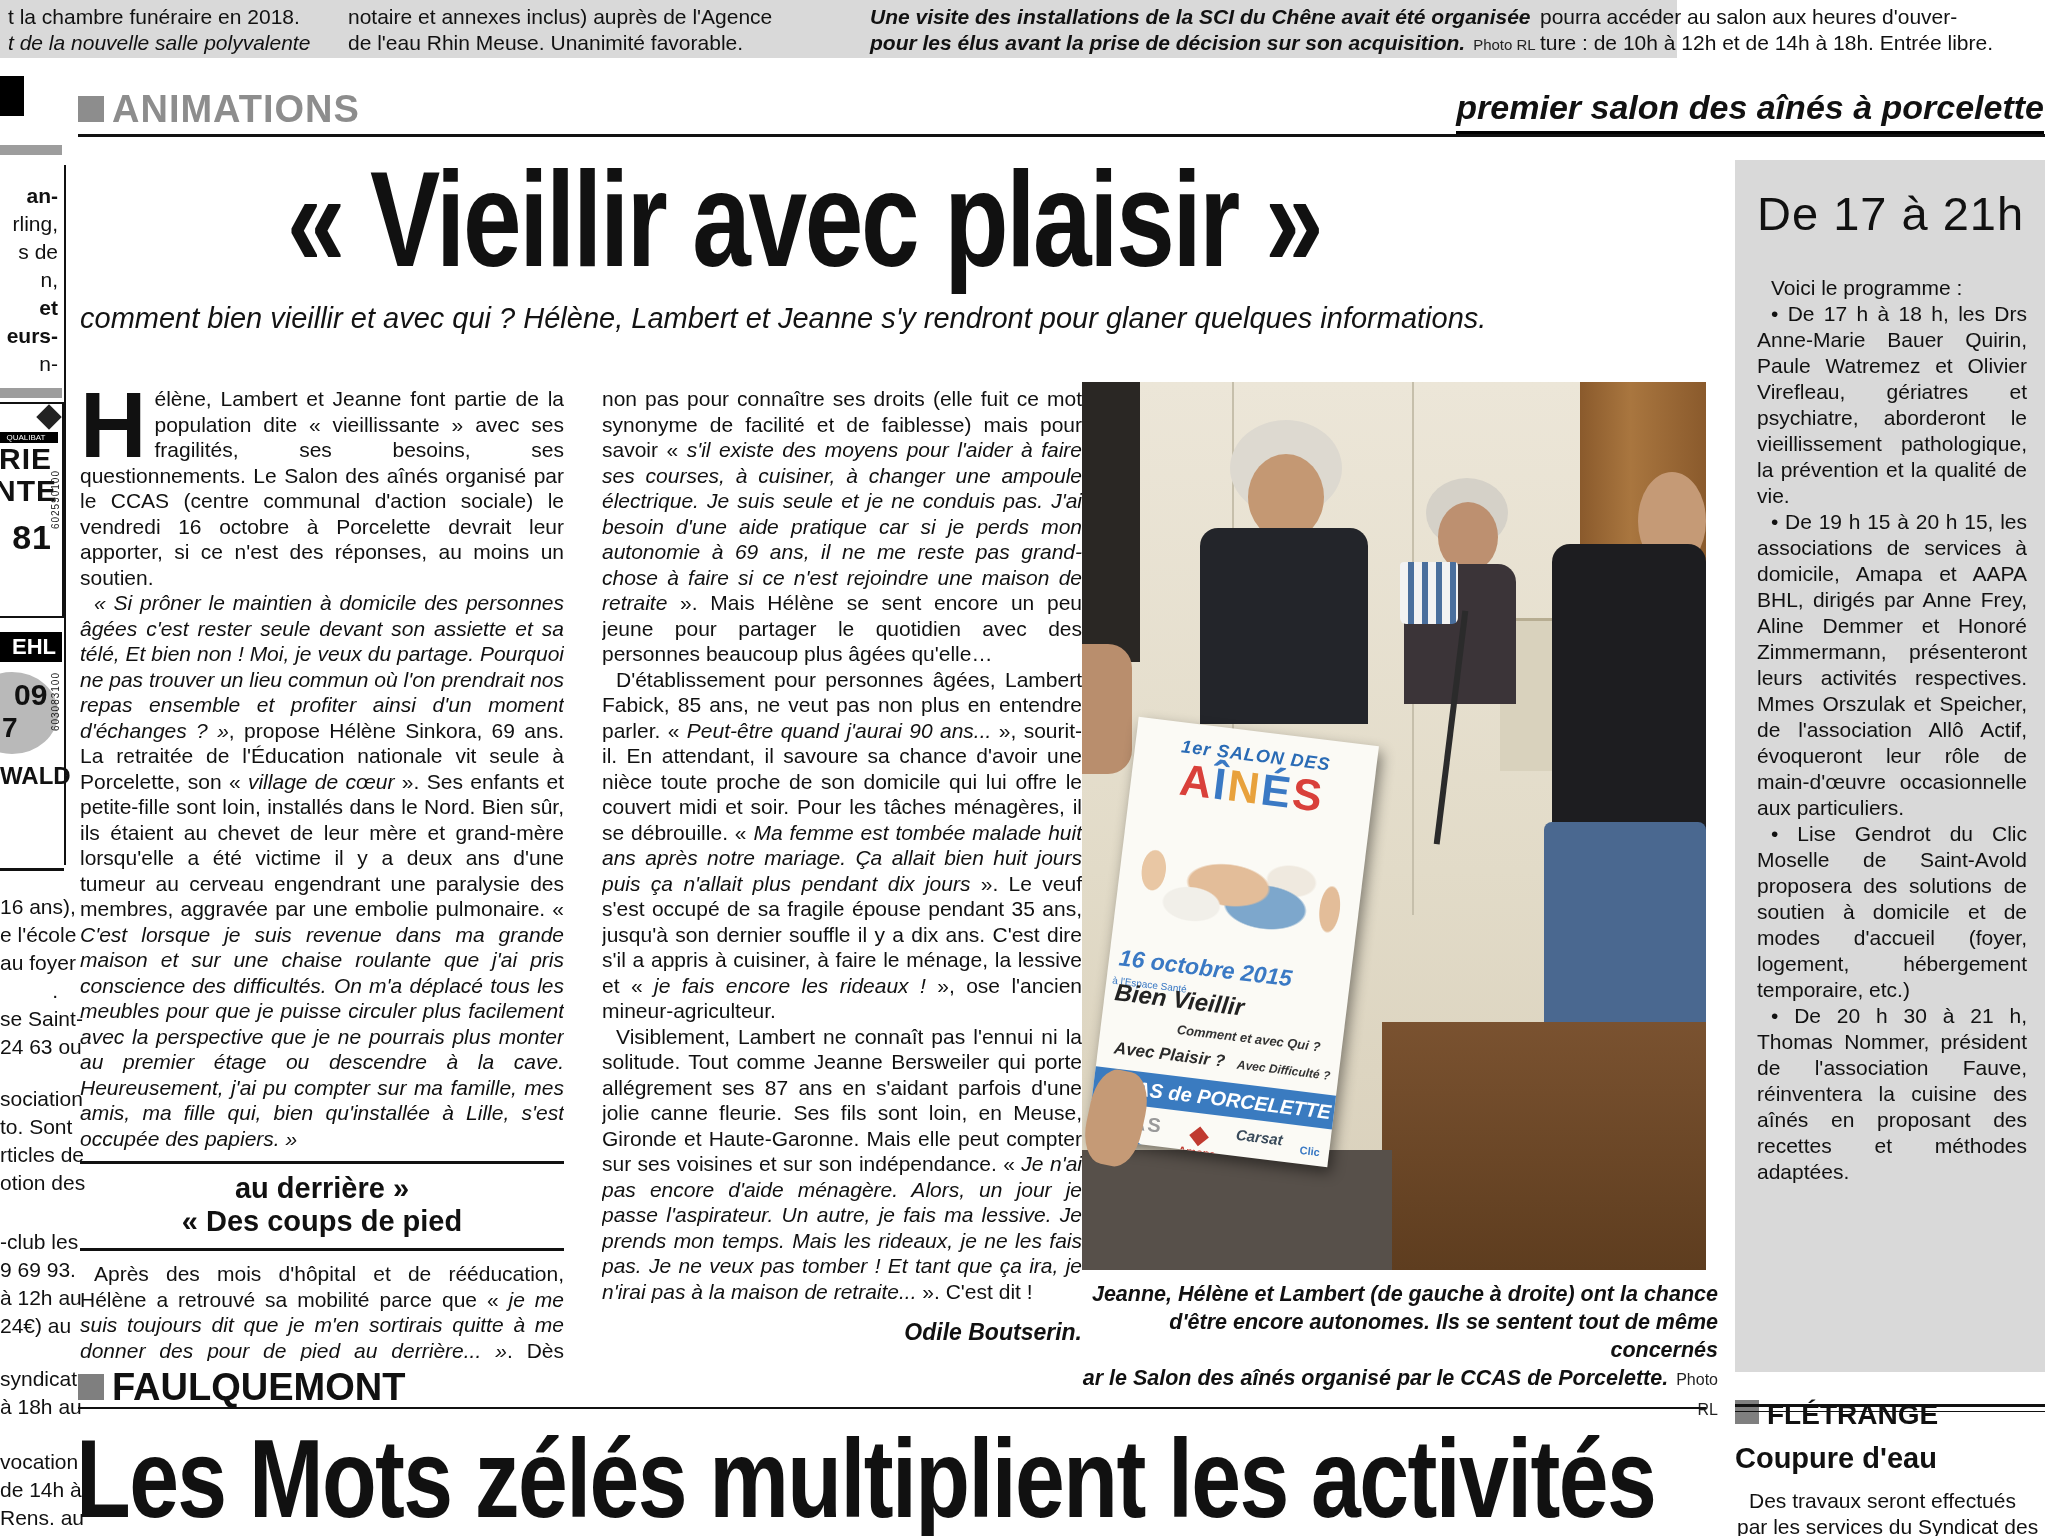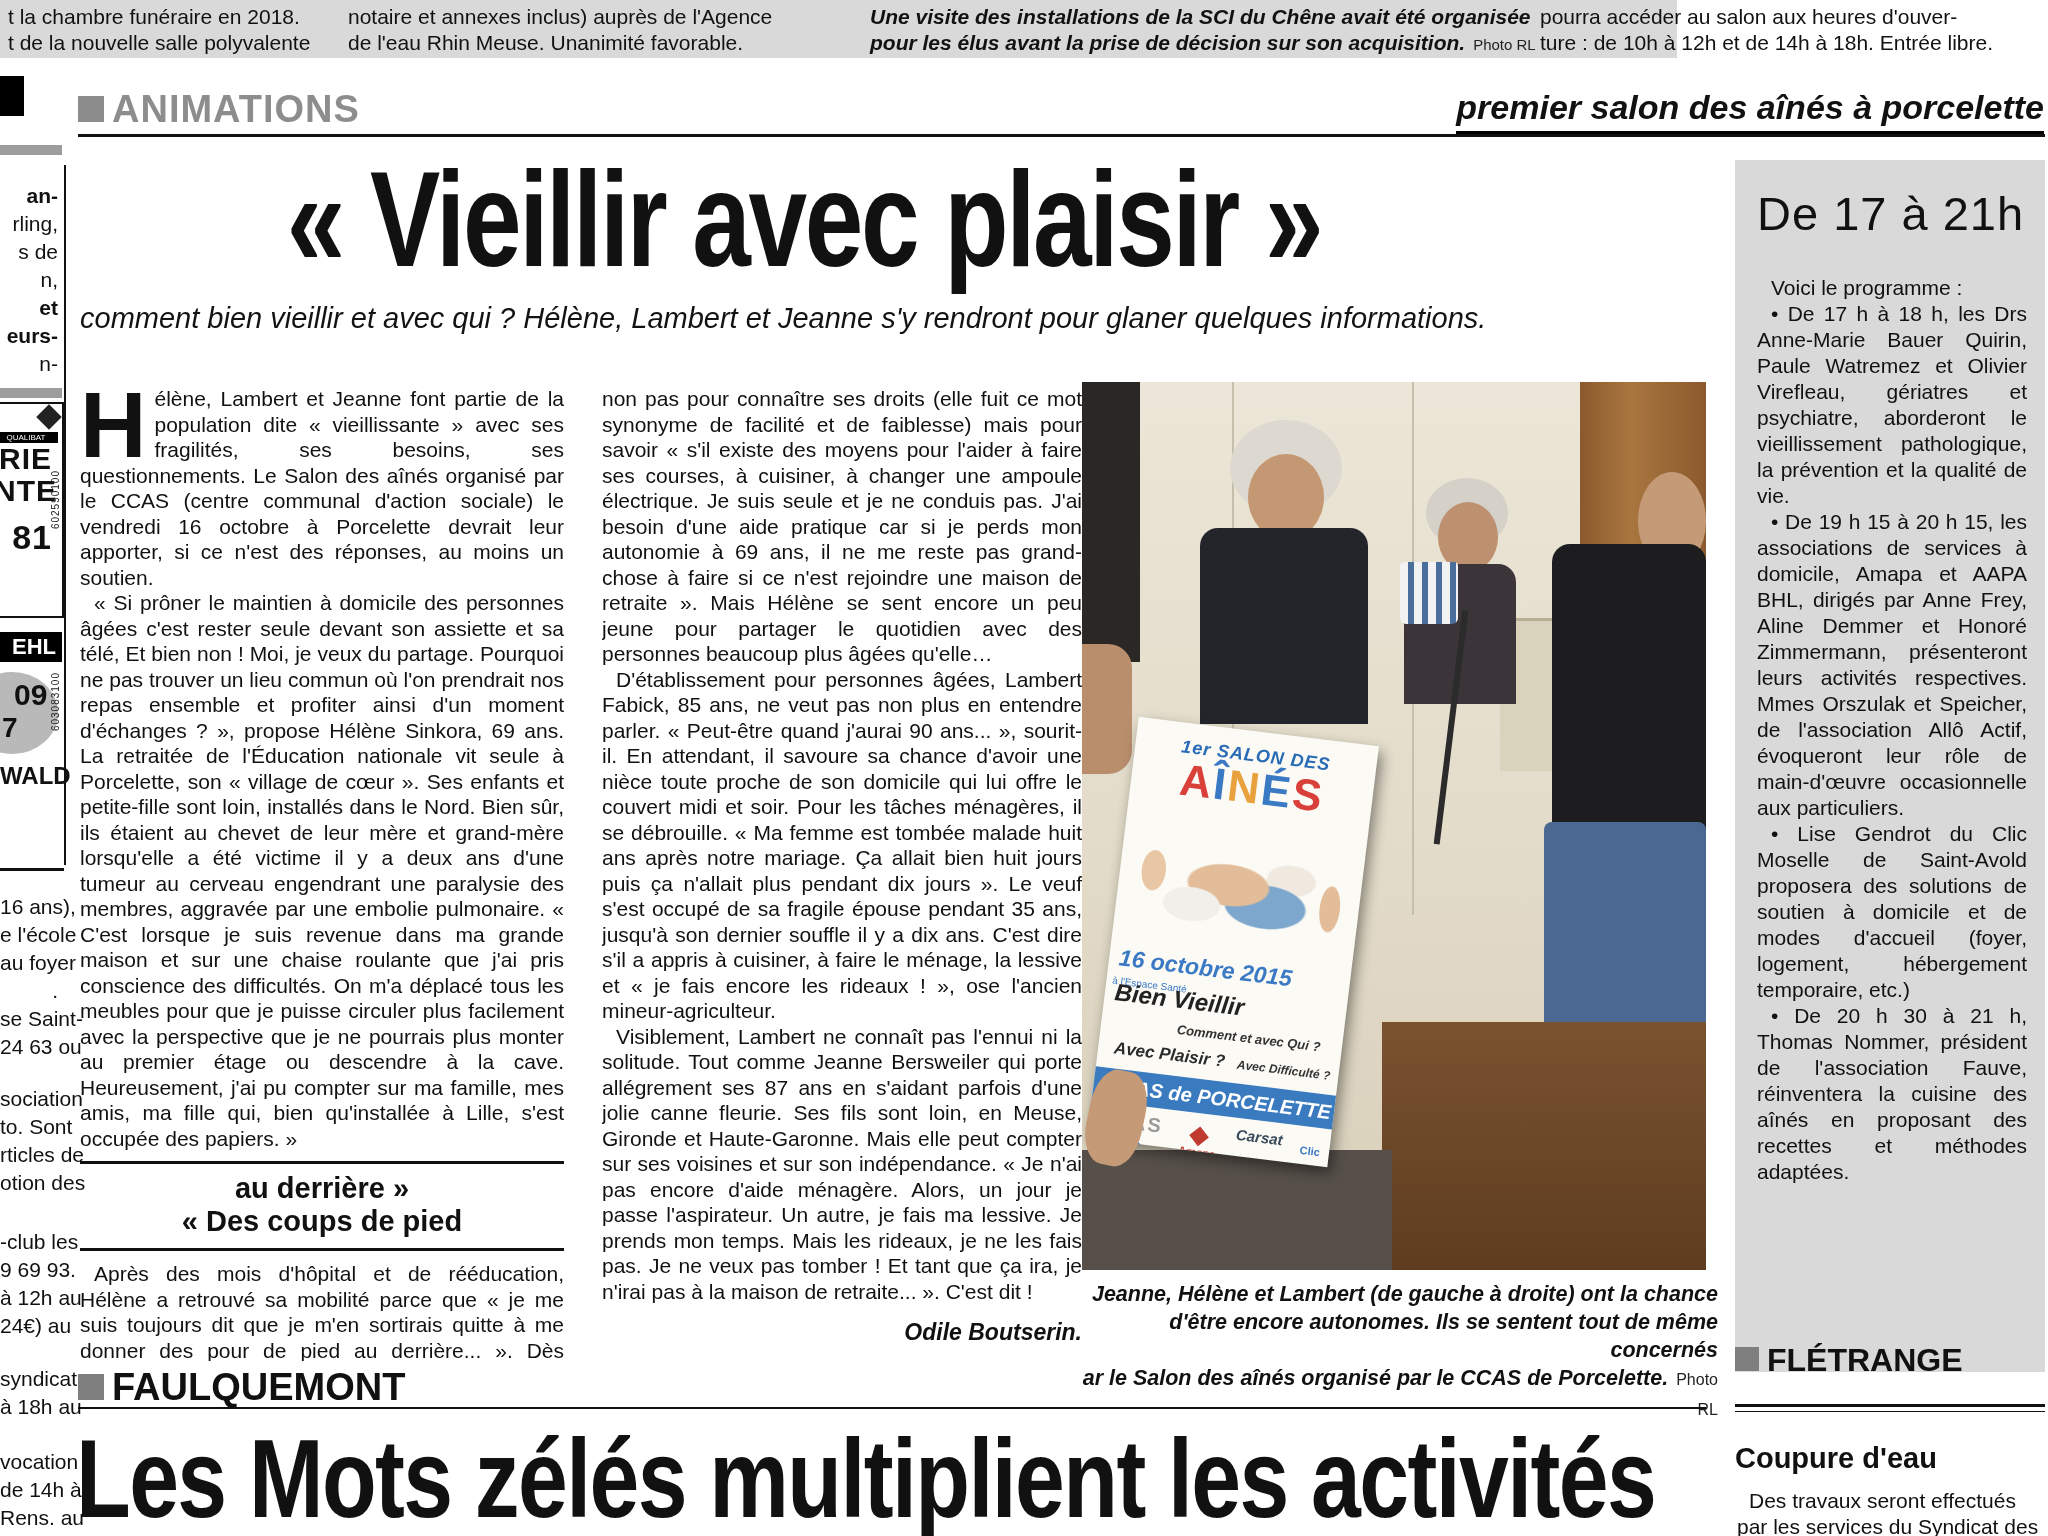--- a/index.html
+++ b/index.html
@@ -1,19 +1,19 @@
 <!DOCTYPE html>
 <html><head>
 <meta charset="utf-8">
 <style>
   html,body{margin:0;padding:0}
   body{width:2048px;height:1536px;position:relative;overflow:hidden;background:#fff;
        font-family:"Liberation Sans",sans-serif;color:#111}
   .abs{position:absolute}
-  .it{}
+  .it{font-style:italic}
   .b{font-weight:bold}
 
   
   .topstrip{left:0;top:0;width:1677px;height:58px;background:#d9d9d9}
   .ts-col{position:absolute;top:4px;font-size:21px;line-height:26px;white-space:nowrap}
   .ts-bold{font-weight:bold;font-style:italic;text-align:center}
   .ts-credit{font-size:15px;font-weight:normal;font-style:normal;color:#222;margin-left:8px}
 
   
   .lm-frag{width:58px;text-align:right;font-size:21px;line-height:28px}
@@ -305,21 +305,21 @@
 </div>
 
 <div class="abs faulq-label" style="left:78px;top:1366px">
   <span class="sq" style="background:#7f7f7f"></span><span>FAULQUEMONT</span>
 </div>
 <div class="abs thinrule" style="left:78px;top:1407px;width:1628px"></div>
 <div class="abs" style="left:76px;top:1414px;width:1630px;overflow:visible">
   <div class="faulq-headline">Les Mots zélés multiplient les activités</div>
 </div>
 
-<div class="abs flet-label" style="left:1735px;top:1342px;font-size:32px">
+<div class="abs flet-label" style="left:1735px;top:1399px;font-size:28px">
   <span class="sq" style="background:#7f7f7f;width:24px;height:24px"></span><span>FLÉTRANGE</span>
 </div>
 <div class="abs dblrule" style="left:1735px;top:1404px;width:310px"></div>
 <div class="abs coupure" style="left:1735px;top:1442px">Coupure d'eau</div>
 <div class="abs flet-body" style="left:1737px;top:1488px">
   <div style="text-indent:12px">Des travaux seront effectués</div>
   <div>par les services du Syndicat des</div>
 </div>
 
 </body></html>

